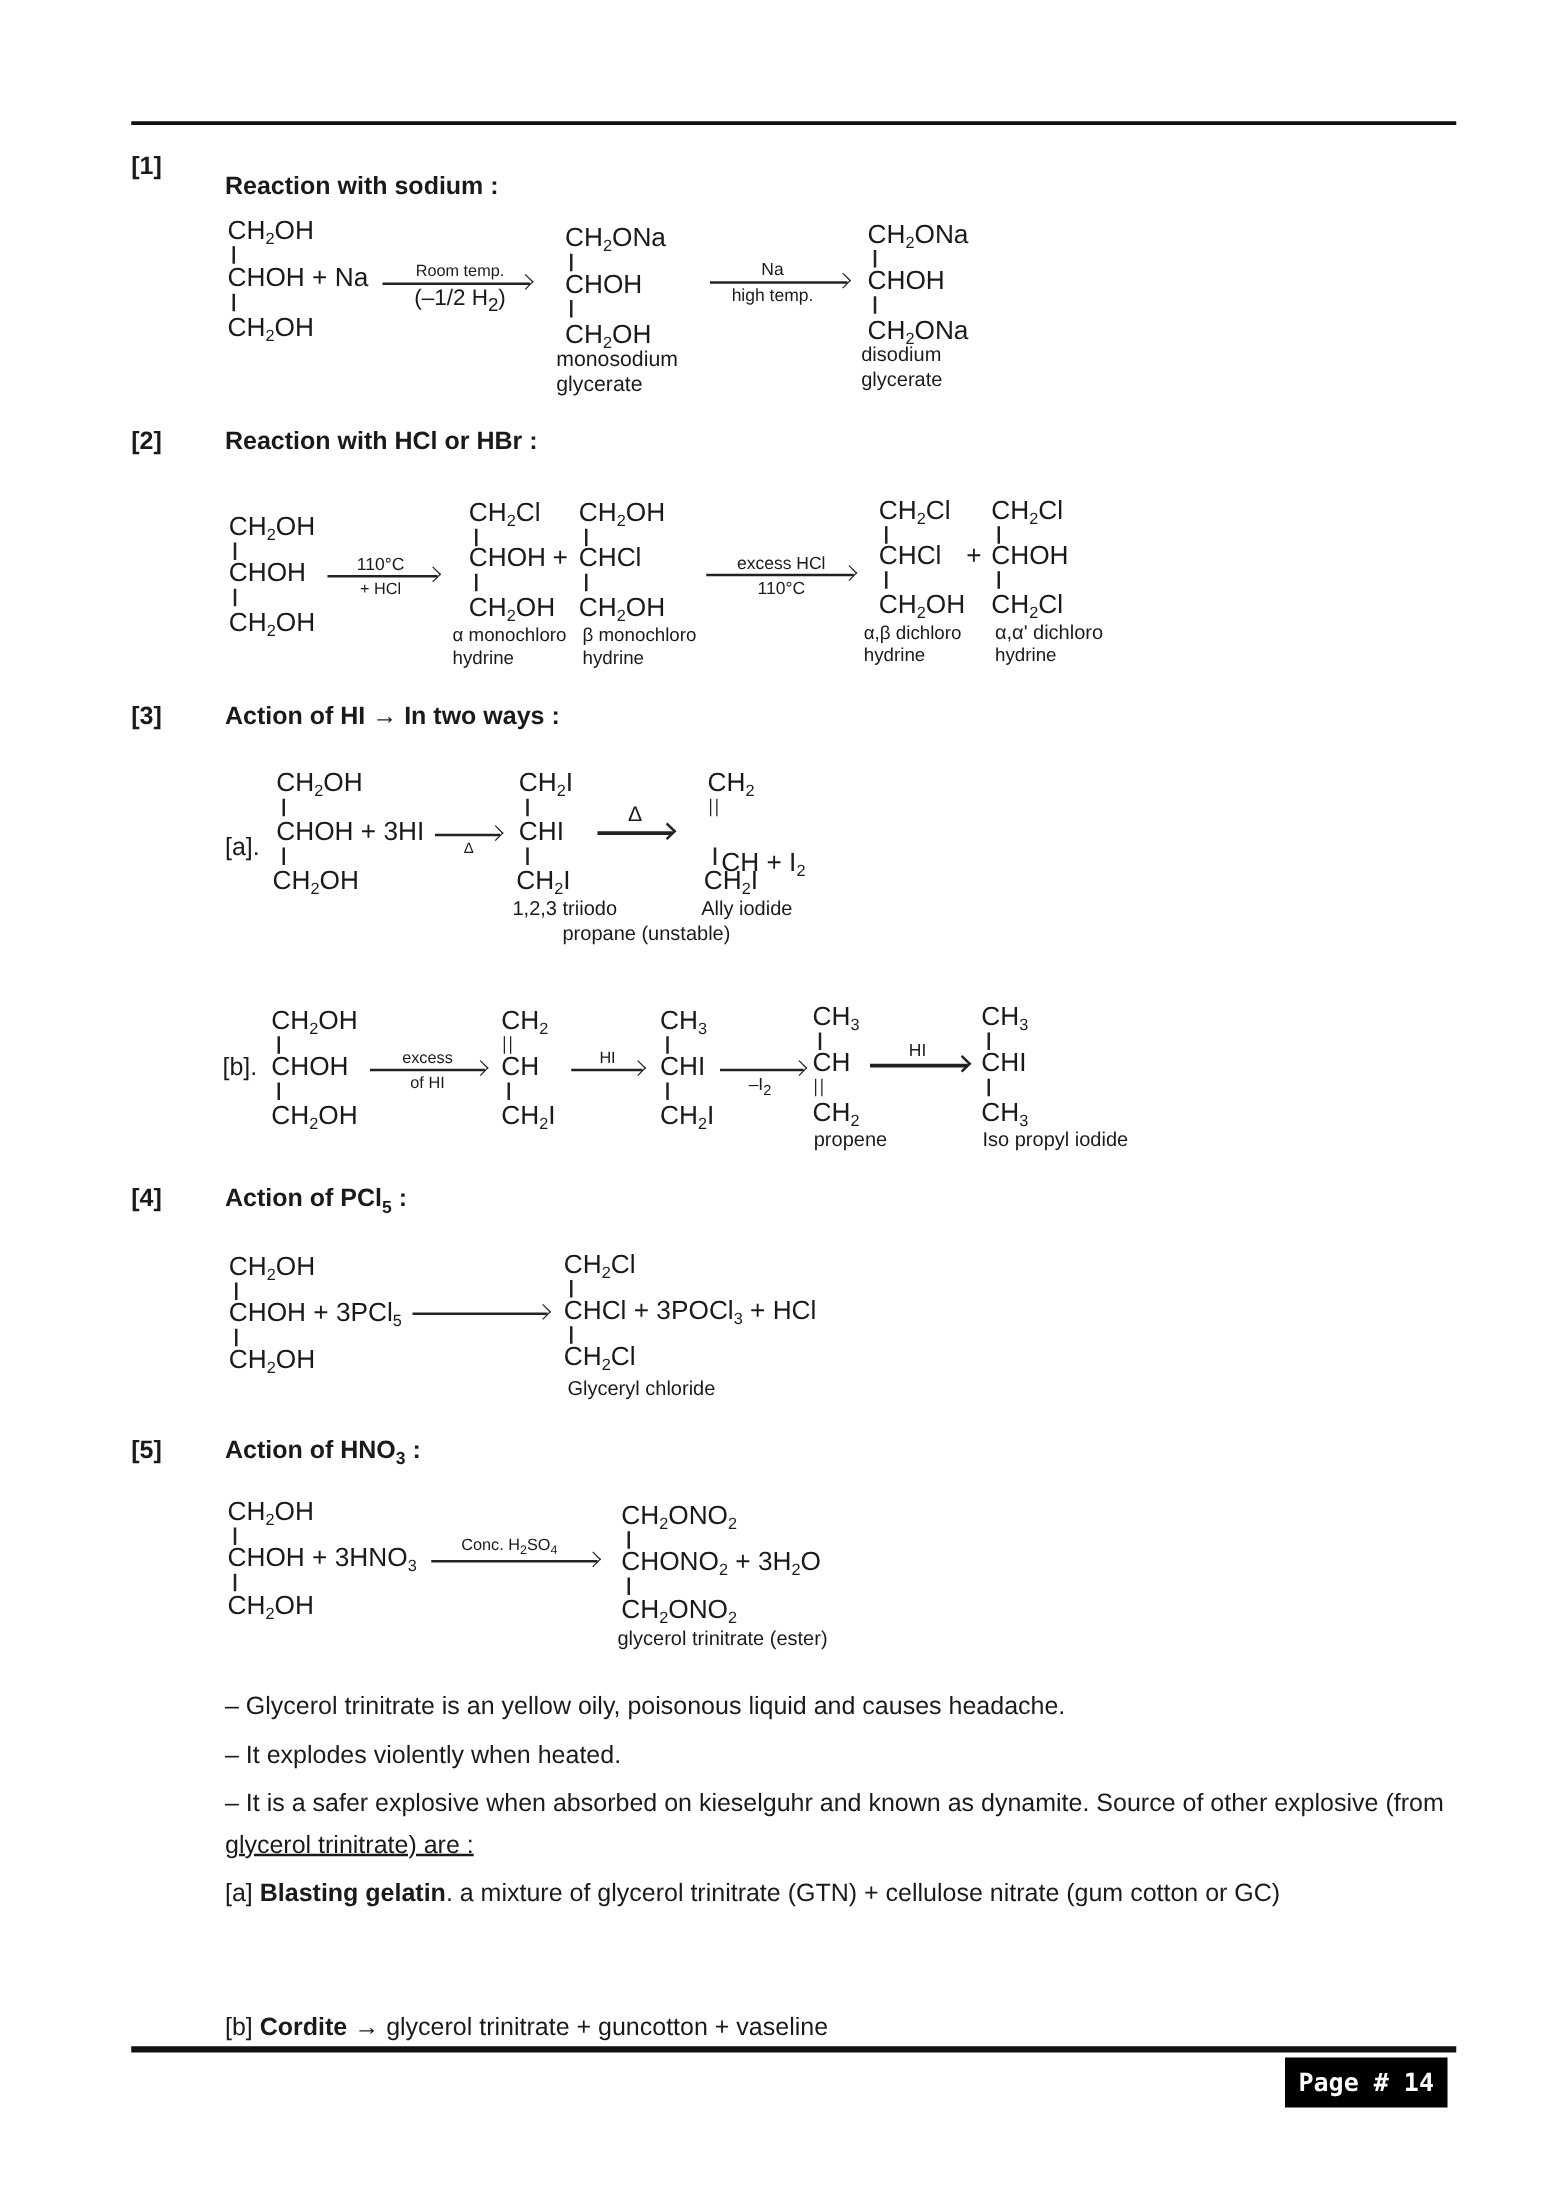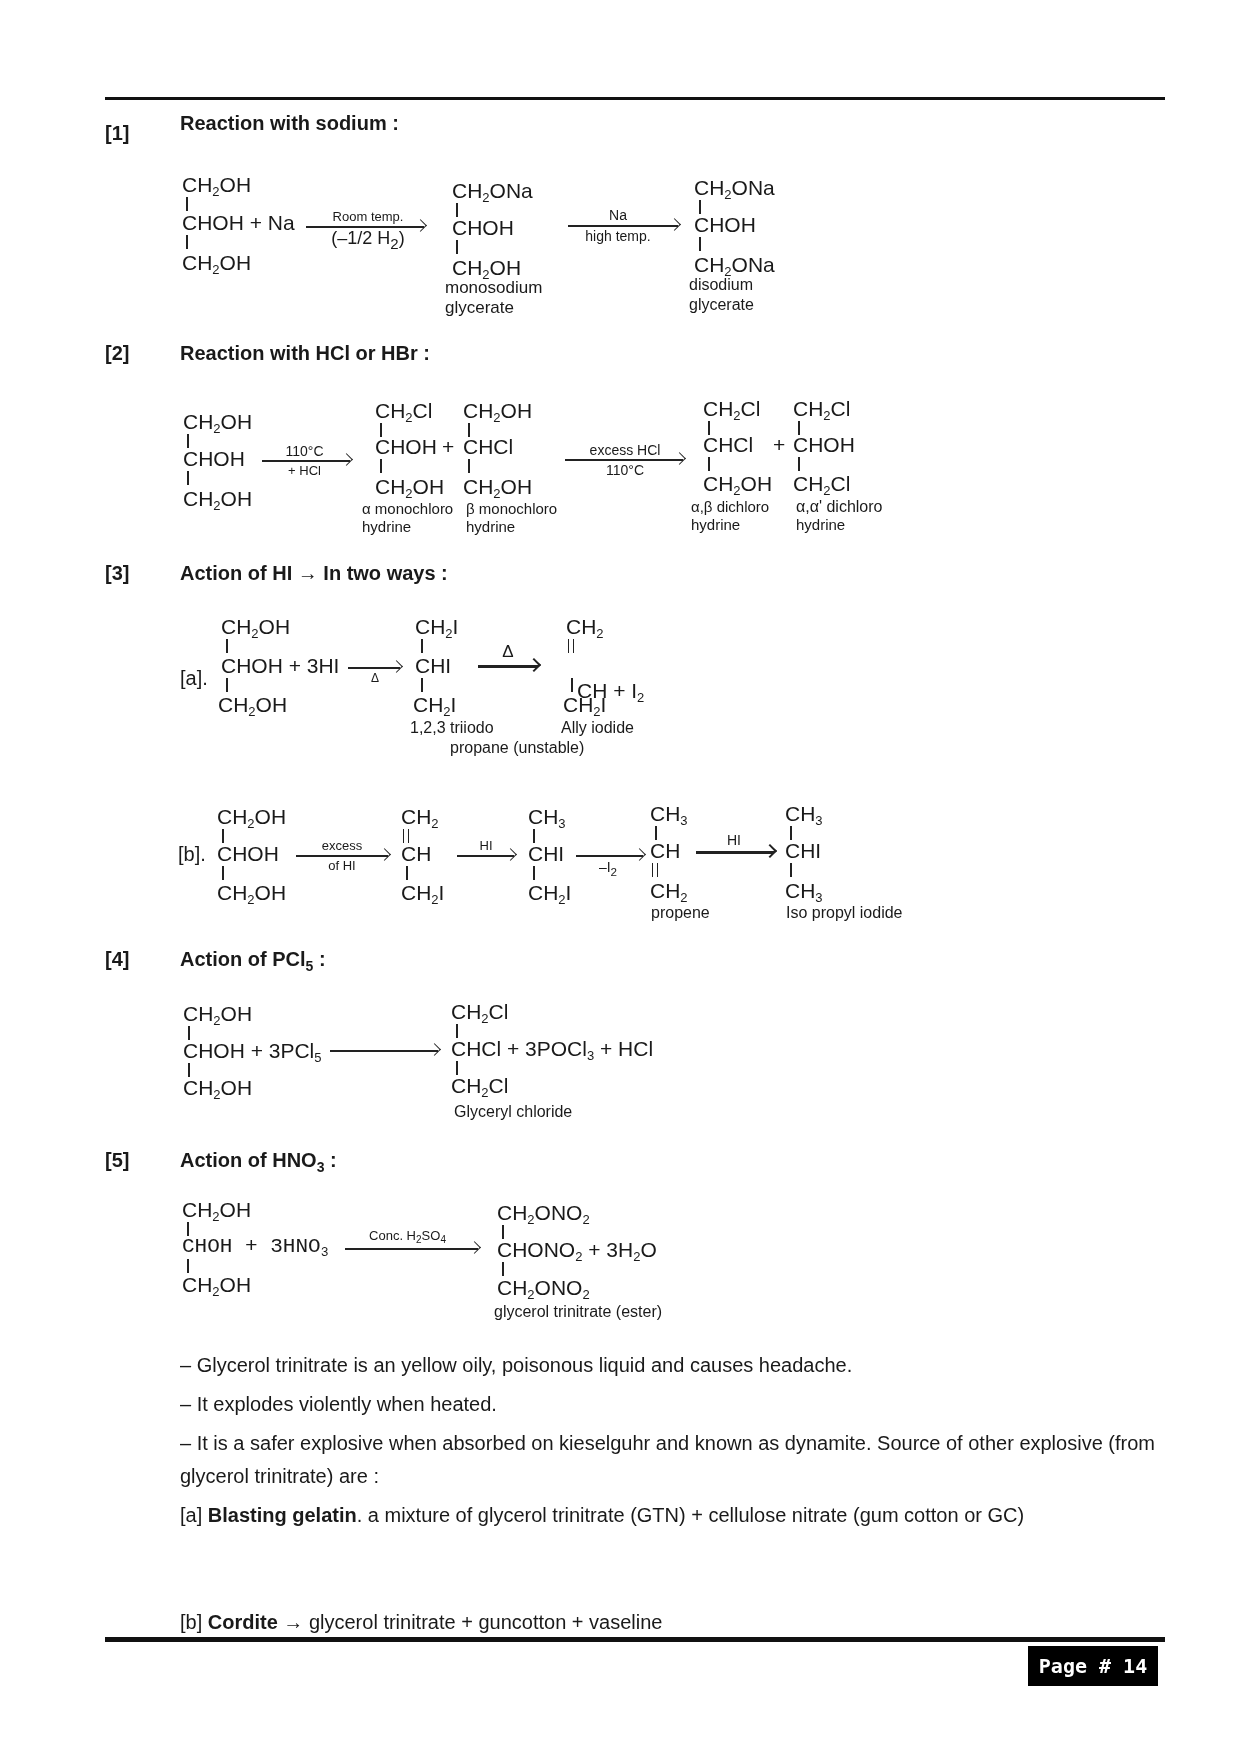--- a/index.html
+++ b/index.html
@@ -23,21 +23,21 @@
   .page-badge { position: absolute; left: 1028px; top: 1646px; width: 130px; height: 40px; background: #000;
                 color: #fff; font-family: "DejaVu Sans Mono", monospace; font-weight: bold; font-size: 20px;
                 display: flex; align-items: center; justify-content: center; }
 </style>
 </head>
 <body>
 
 <div class="rule" style="left:105px; top:97px; width:1060px; height:3px;"></div>
 
 <div class="secnum" style="top:122px;">[1]</div>
-<div class="sectitle" style="top:112px;text-align:right;">Reaction with sodium :</div>
+<div class="sectitle" style="top:138px;text-align:right;">Reaction with sodium :</div>
 
 <div>
   <div class="chem" style="left:182px; top:174px;"><span>CH</span><sub>2</sub><span>OH</span></div>
   <div class="bond" style="left:186px; top:197px; height:14px;"></div>
   <div class="chem" style="left:182px; top:212px;">CHOH + Na</div>
   <div class="bond" style="left:186px; top:235px; height:14px;"></div>
   <div class="chem" style="left:182px; top:252px;"><span>CH</span><sub>2</sub><span>OH</span></div>
 </div>
 <div>
   <div class="small" style="left:318px; top:209px; width:100px; font-size:13px;">Room temp.</div>
@@ -239,41 +239,41 @@
   <div class="chem" style="left:451px; top:1075px;"><span>CH</span><sub>2</sub><span>Cl</span></div>
   <div class="label" style="left:454px; top:1102px; font-size:16px;">Glyceryl chloride</div>
 </div>
 
 <div class="secnum" style="top:1149px;">[5]</div>
 <div class="sectitle" style="top:1149px;"><span>Action of HNO</span><sub style="font-size:14px; vertical-align:-5px;">3</sub><span> :</span></div>
 
 <div>
   <div class="chem" style="left:182px; top:1199px;"><span>CH</span><sub>2</sub><span>OH</span></div>
   <div class="bond" style="left:187px; top:1222px; height:14px;"></div>
-  <div class="chem" style="left:182px; top:1236px;font-family:Liberation Mono, monospace;"><span>CHOH + 3HNO</span><sub>3</sub></div>
+  <div class="chem" style="left:182px; top:1236px;"><span>CHOH + 3HNO</span><sub>3</sub></div>
   <div class="bond" style="left:187px; top:1259px; height:14px;"></div>
   <div class="chem" style="left:182px; top:1274px;"><span>CH</span><sub>2</sub><span>OH</span></div>
 </div>
 <div>
   <div class="small" style="left:345px; top:1228px; width:125px; font-size:13px;"><span>Conc. H</span><sub style="font-size:10px; vertical-align:-3px;">2</sub><span>SO</span><sub style="font-size:10px; vertical-align:-3px;">4</sub></div>
   <div class="arrow" style="left:345px; top:1248px; width:133px;"></div>
 </div>
 <div>
   <div class="chem" style="left:497px; top:1202px;"><span>CH</span><sub>2</sub><span>ONO</span><sub>2</sub></div>
   <div class="bond" style="left:502px; top:1225px; height:14px;"></div>
   <div class="chem" style="left:497px; top:1239px;"><span>CHONO</span><sub>2</sub><span> + 3H</span><sub>2</sub><span>O</span></div>
   <div class="bond" style="left:502px; top:1262px; height:14px;"></div>
   <div class="chem" style="left:497px; top:1277px;"><span>CH</span><sub>2</sub><span>ONO</span><sub>2</sub></div>
   <div class="label" style="left:494px; top:1302px; font-size:16px;">glycerol trinitrate (ester)</div>
 </div>
 
 <div class="para" style="top:1353px;">– Glycerol trinitrate is an yellow oily, poisonous liquid and causes headache.</div>
 <div class="para" style="top:1392px;">– It explodes violently when heated.</div>
 <div class="para" style="top:1431px;">– It is a safer explosive when absorbed on kieselguhr and known as dynamite. Source of other explosive (from</div>
-<div class="para" style="top:1464px;">glycerol trinitrate) are :</div>
+<div class="para" style="top:1464px;text-decoration:underline;">glycerol trinitrate) are :</div>
 <div class="para" style="top:1503px;">
   <span>[a] </span><b>Blasting gelatin</b><span>. a mixture of glycerol trinitrate (GTN) + cellulose nitrate (gum cotton or GC)</span>
 </div>
 <div class="para" style="top:1610px;">
   <span>[b] </span><b>Cordite</b><span> → glycerol trinitrate + guncotton + vaseline</span>
 </div>
 
 <div class="rule" style="left:105px; top:1637px; width:1060px; height:5px;"></div>
 
 <div class="page-badge">Page # 14</div>

